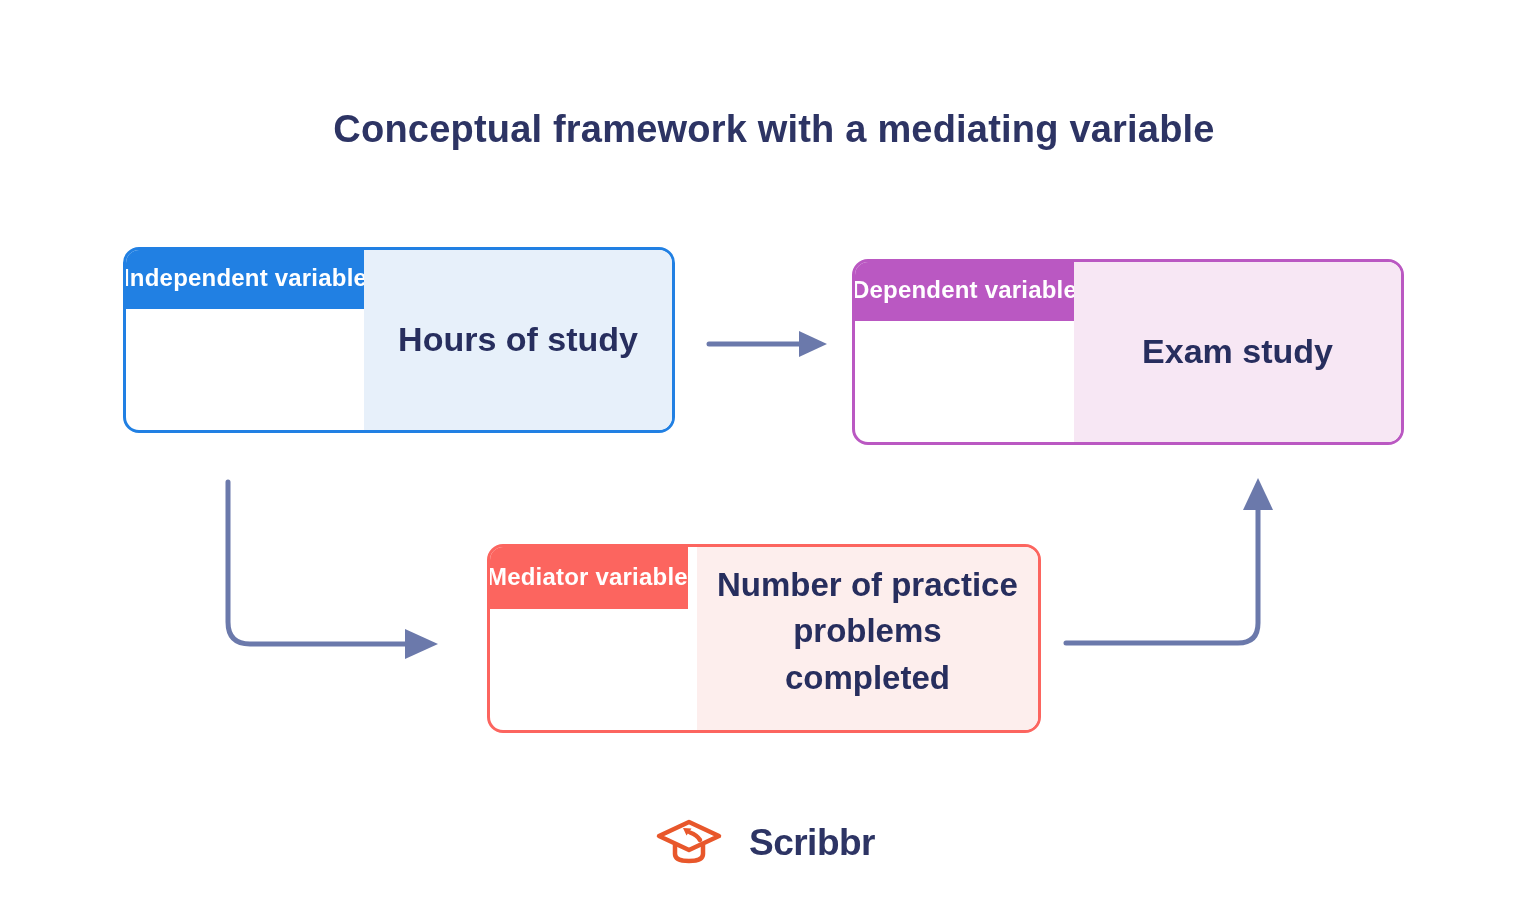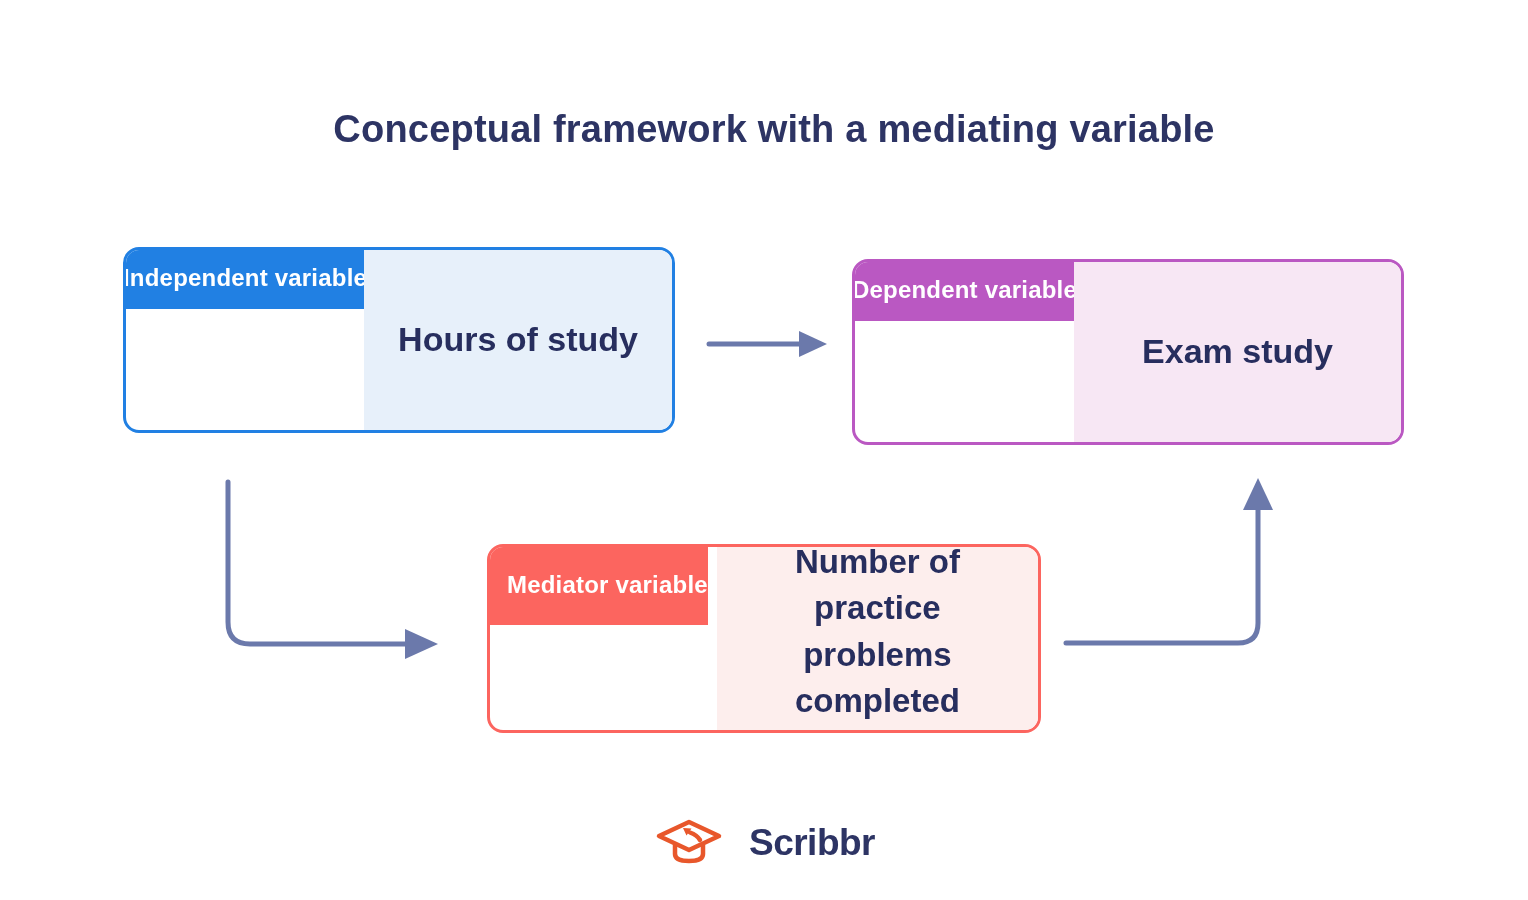--- a/index.html
+++ b/index.html
@@ -69,21 +69,21 @@
     border: 3px solid var(--purple, #ba58c2);
     margin-top: 12px;
   }
   .box-dependent .box-header { background: var(--purple, #ba58c2); height: 62px; margin: -3px -3px 0 -3px; }
   .box-dependent .box-body { background: var(--purple-light, #f7e7f4); }
 
   .box-mediator {
     left: 487px; top: 544px; width: 554px; height: 189px;
     border: 3px solid var(--red, #fc655f);
   }
-  .box-mediator .box-header { background: var(--red, #fc655f); height: 81px; margin: -3px -3px 8px -3px; padding-left: 20px; }
+  .box-mediator .box-header { background: var(--red, #fc655f); height: 65px; margin: -3px -3px 8px -3px; }
   .box-mediator .box-body { background: var(--red-light, #fdeeed); font-size: 33px; padding-bottom: 14px; margin-left: 12px; }
 
   .arrow-svg { position: absolute; overflow: visible; }
   .arrow-line {
     stroke: var(--arrow, #6b79ab);
     stroke-width: 5;
     fill: none;
     stroke-linecap: round;
   }
   .arrow-head { fill: var(--arrow, #6b79ab); stroke: none; }

